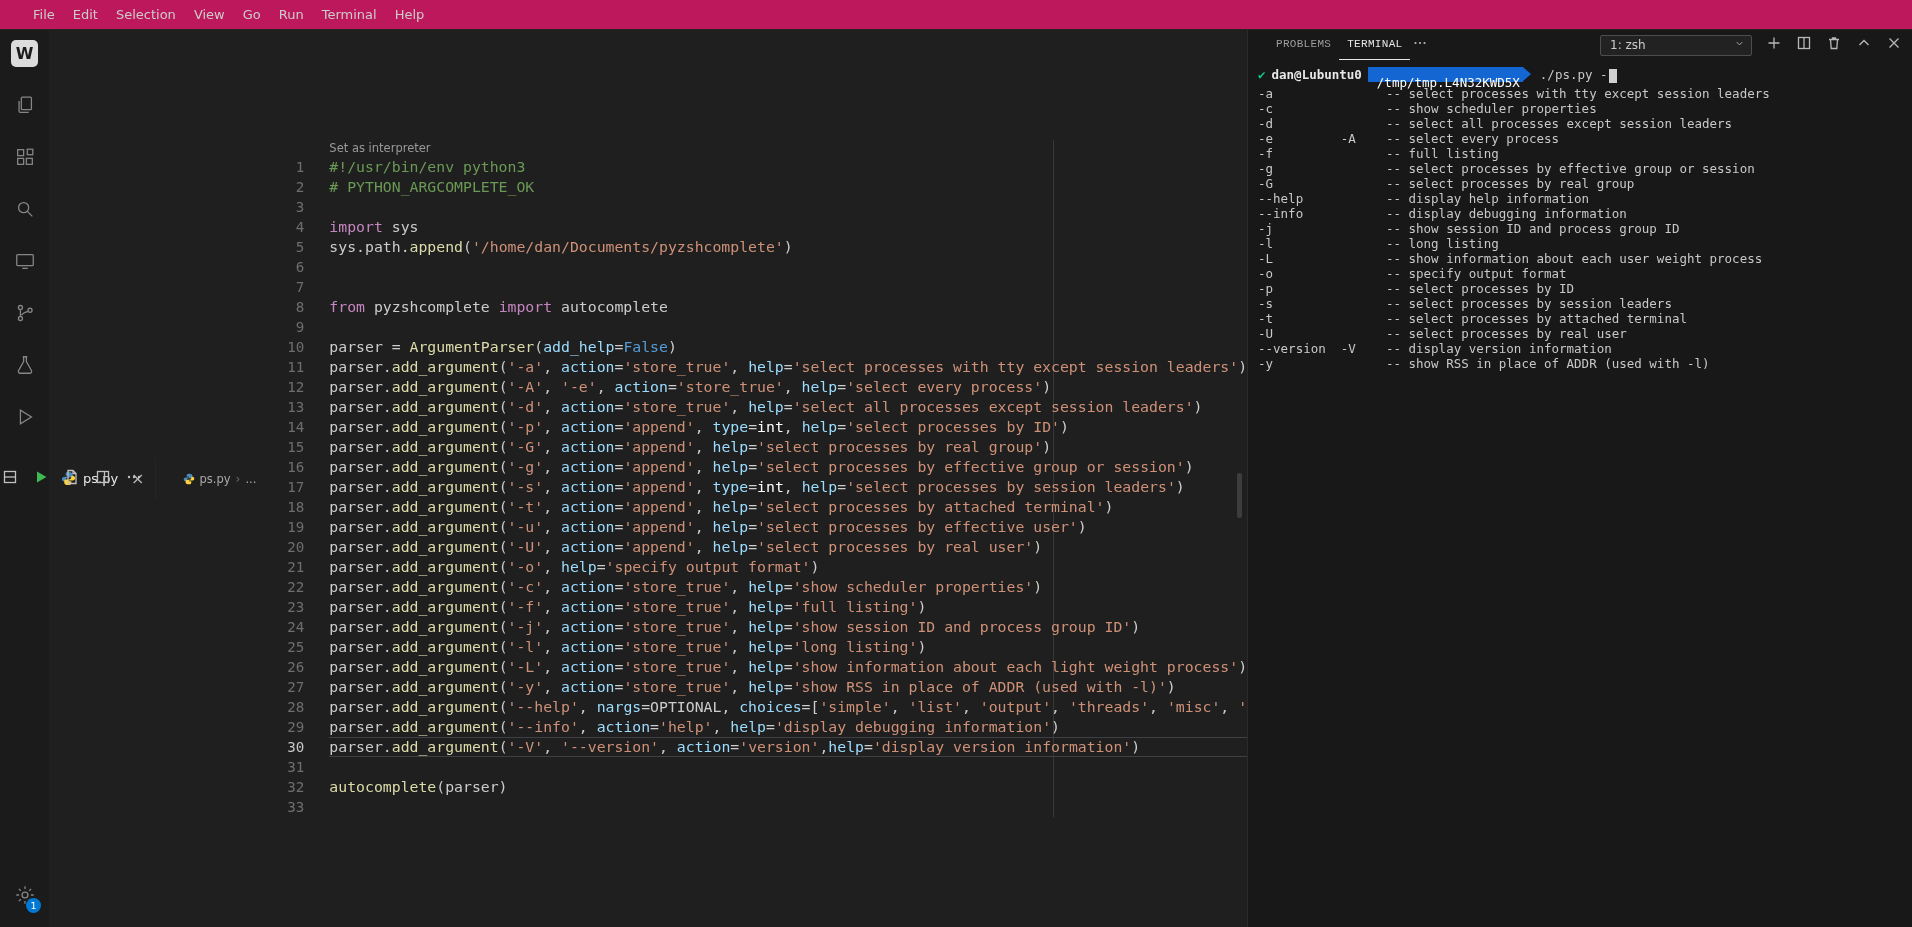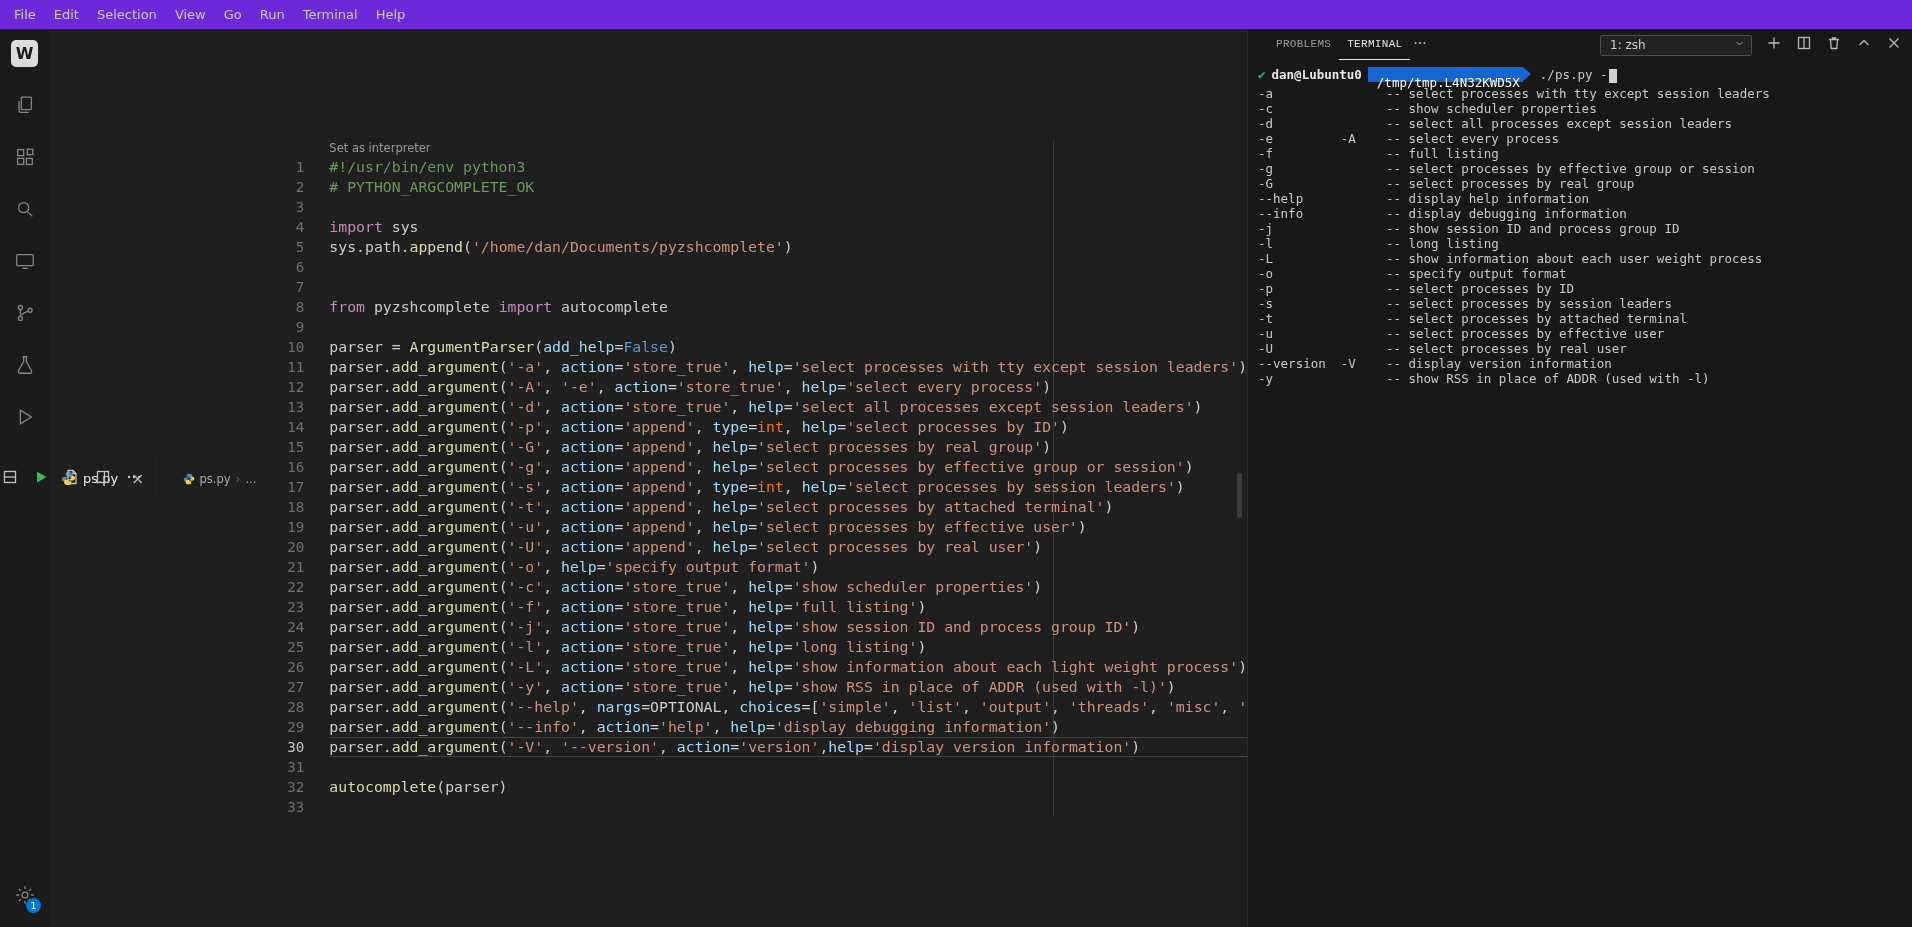--- a/index.html
+++ b/index.html
@@ -1,20 +1,20 @@
 <!DOCTYPE html>
 <html style="--run-green: #3fb950; --check-green: #16c784; --path-chip-blue: #1467d2; --badge-blue: #0078d4;"><head>
 <meta charset="utf-8">
 <style>
   * { margin:0; padding:0; box-sizing:border-box; }
   html,body { width:1912px; height:927px; overflow:hidden; background:#1f1f1f;
               font-family:"DejaVu Sans", sans-serif; }
   
-  .menubar { height:30px; background:#6d28d9; display:flex; align-items:center;
-             padding-left:5px; border-bottom:1px solid #252525; }
+  .menubar { height:30px; background:#be185d; display:flex; align-items:center;
+             padding-left:24px; border-bottom:1px solid #252525; }
   .menu-item { color:#cccccc; font-size:13px; padding:0 9px; height:100%;
                display:flex; align-items:center; cursor:default; }
   
   .workbench { position:absolute; top:30px; left:0; right:0; bottom:0; display:flex; }
   
   .activitybar { width:49px; background:#1b1b1b; display:flex; flex-direction:column;
                  align-items:center; padding-top:10px; position:relative; flex:none; }
   .app-logo { width:27px; height:27px; background:#dcdcdc; border-radius:5px;
               color:#1b1b1b; font-weight:bold; font-size:16px; display:flex;
               align-items:center; justify-content:center; margin-bottom:12px; }
@@ -43,21 +43,21 @@
   .codelens { margin-left:73px; height:17px; line-height:17px; font-size:11.5px; color:#999999; }
   .line { height:20px; display:flex; position:relative; z-index:1; }
   .ln { width:73px; flex:none; text-align:right; padding-right:25px; color:#6e6e6e;
         font-family:"DejaVu Sans Mono", monospace; font-size:14.2px; line-height:20px; }
   .ln.cur { color:#c6c6c6; }
   .lc { white-space:pre; font-family:"DejaVu Sans Mono", monospace; font-size:14.8px;
         line-height:20px; color:#cccccc; }
   .current-line { position:absolute; left:73px; width:989px; height:20px;
                   border-top:1px solid #3f3f46; border-bottom:1px solid #3f3f46; z-index:0; }
   .tk-c{color:#6A9955} .tk-k{color:#C586C0} .tk-s{color:#CE9178} .tk-f{color:#DCDCAA}
-  .tk-p{color:#9CDCFE} .tk-b{color:#569CD6} .tk-t{color:#f97316}
+  .tk-p{color:#9CDCFE} .tk-b{color:#569CD6} .tk-t{color:#ffffff}
   .minimap { position:absolute; left:1070px; top:2px; width:113px; overflow:hidden; opacity:.9; }
   .mm-line { white-space:pre; font-family:"DejaVu Sans Mono", monospace; font-size:2.2px;
              line-height:2.85px; color:#8a8a8a; }
   .scroll-thumb { position:absolute; right:5px; top:333px; width:5px; height:45px;
                   background:#555; opacity:.55; border-radius:2px; }
   
   .panel { width:665px; flex:none; background:#181818; border-left:1px solid #2b2b2b;
            display:flex; flex-direction:column; }
   .panel-header { height:30px; display:flex; align-items:center; padding:0 10px 0 20px; flex:none; }
   .panel-tab { font-size:11px; color:#9d9d9d; padding:0 8px; height:30px; line-height:29px;
@@ -435,20 +435,19 @@
           <div class="t-row">-G               -- select processes by real group</div>
           <div class="t-row">--help           -- display help information</div>
           <div class="t-row">--info           -- display debugging information</div>
           <div class="t-row">-j               -- show session ID and process group ID</div>
           <div class="t-row">-l               -- long listing</div>
           <div class="t-row">-L               -- show information about each user weight process</div>
           <div class="t-row">-o               -- specify output format</div>
           <div class="t-row">-p               -- select processes by ID</div>
           <div class="t-row">-s               -- select processes by session leaders</div>
           <div class="t-row">-t               -- select processes by attached terminal</div>
-          <div class="t-row">-u               -- select processes by effective user</div>
           <div class="t-row">-U               -- select processes by real user</div>
           <div class="t-row">--version  -V    -- display version information</div>
           <div class="t-row">-y               -- show RSS in place of ADDR (used with -l)</div>
         </div>
     </div>
   </div>
 </div>
 
 </body></html>

